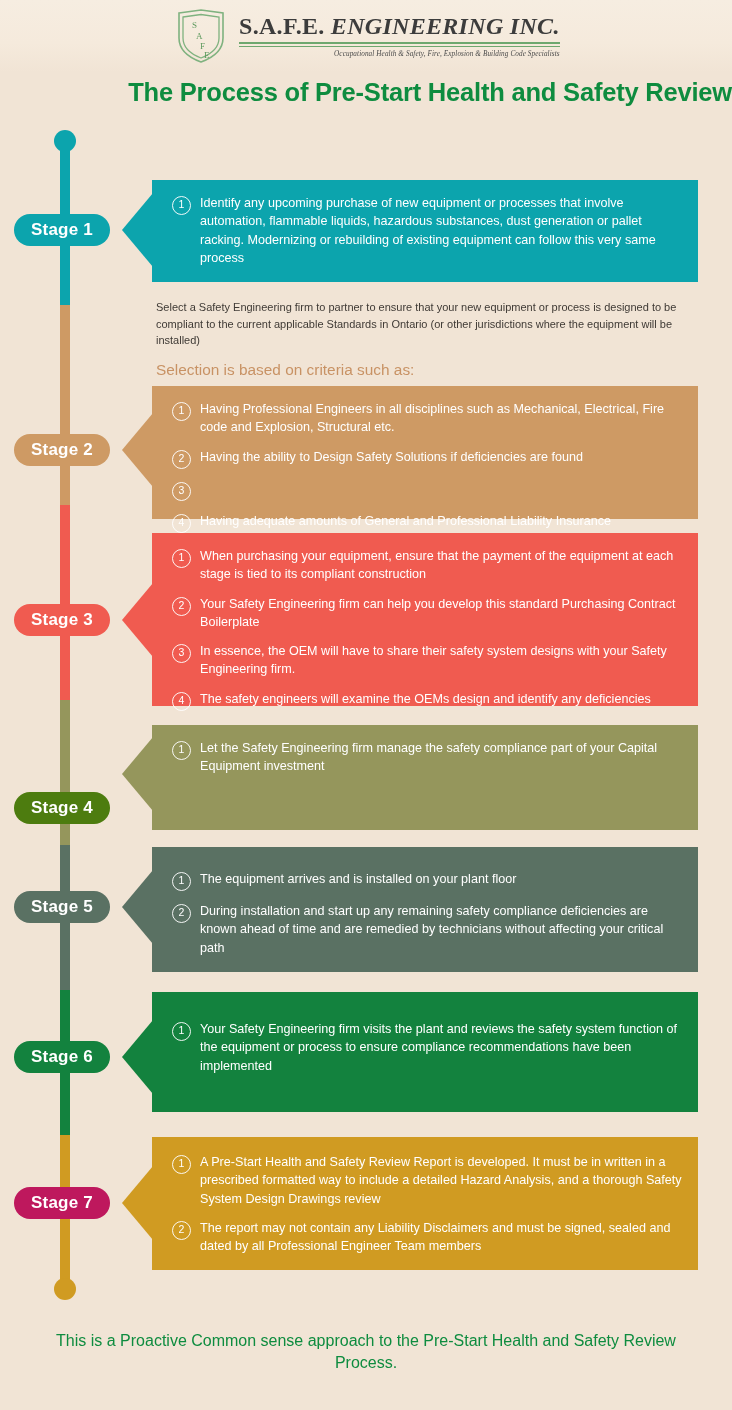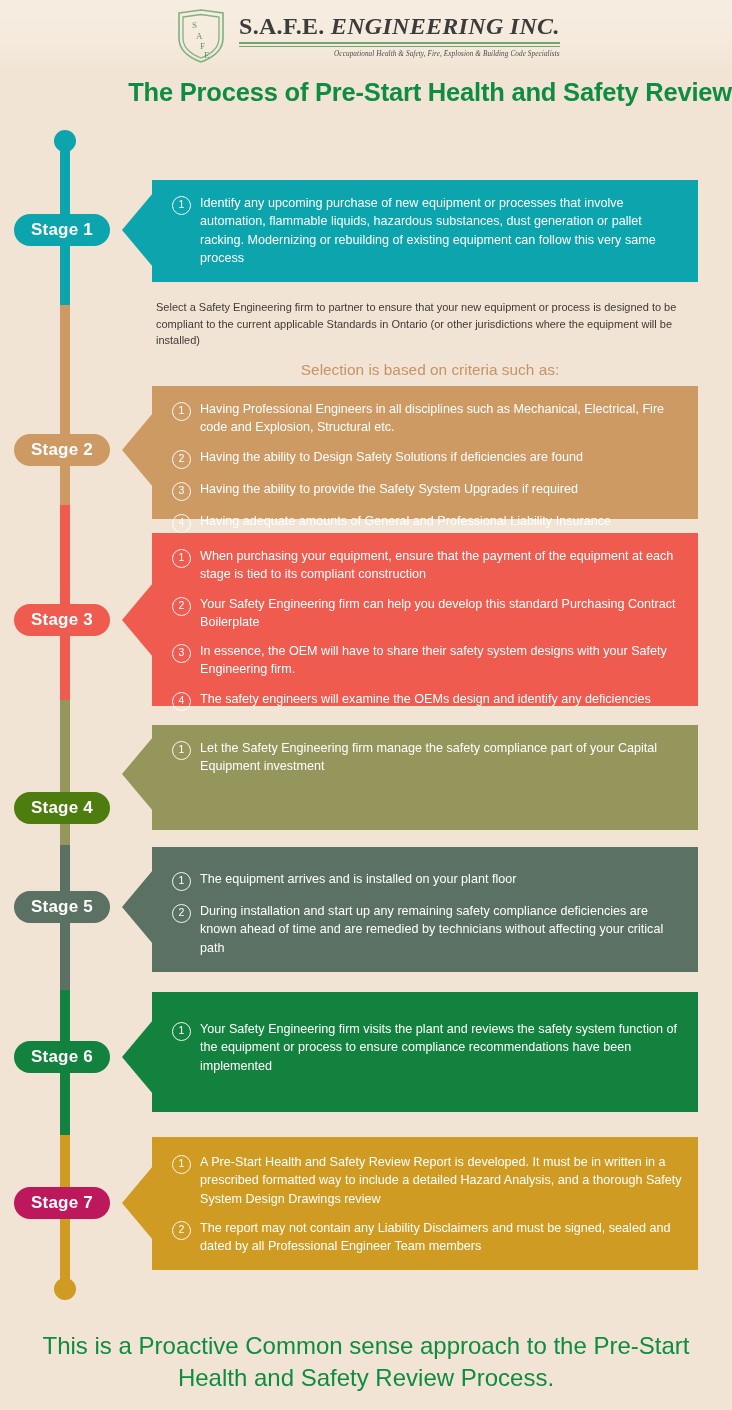--- a/index.html
+++ b/index.html
@@ -72,27 +72,27 @@
   }
   .itxt{color:#fff;font-size:12.6px;line-height:1.45;}
 
   
   .s2-intro{
     position:absolute;left:156px;width:548px;
     color:#3F3A35;font-size:11px;line-height:1.5;
   }
   .s2-sub{
     position:absolute;left:156px;width:548px;
-    color:#C89264;font-size:15.4px;line-height:1.4;text-align:center;
+    color:#C89264;font-size:15.4px;line-height:1.4;
   }
 
   
   .footer{
     position:absolute;left:36px;top:1330px;width:660px;text-align:center;
-    font-size:24px;color:#0E8C3F;line-height:1.35;
+    font-size:16px;color:#0E8C3F;line-height:1.35;
   }
 </style>
 </head>
 <body>
 
 <div class="page">
 
   <div class="header-band"></div>
 
   <div class="logo-wrap">
@@ -153,21 +153,20 @@
       <div class="item">
         <div class="num">1</div>
         <div class="itxt">Having Professional Engineers in all disciplines such as Mechanical, Electrical, Fire code and Explosion, Structural etc.</div>
       </div>
       <div class="item">
         <div class="num">2</div>
         <div class="itxt">Having the ability to Design Safety Solutions if deficiencies are found</div>
       </div>
       <div class="item">
         <div class="num">3</div>
-        <div class="itxt">Having the ability to provide the Safety System Upgrades if required</div>
       </div>
       <div class="item">
         <div class="num">4</div>
         <div class="itxt">Having adequate amounts of General and Professional Liability Insurance</div>
       </div>
     </div>
   </div>
 
   <div class="stage">
     <div class="pill" style="top:604px;background:#F05B50;">

